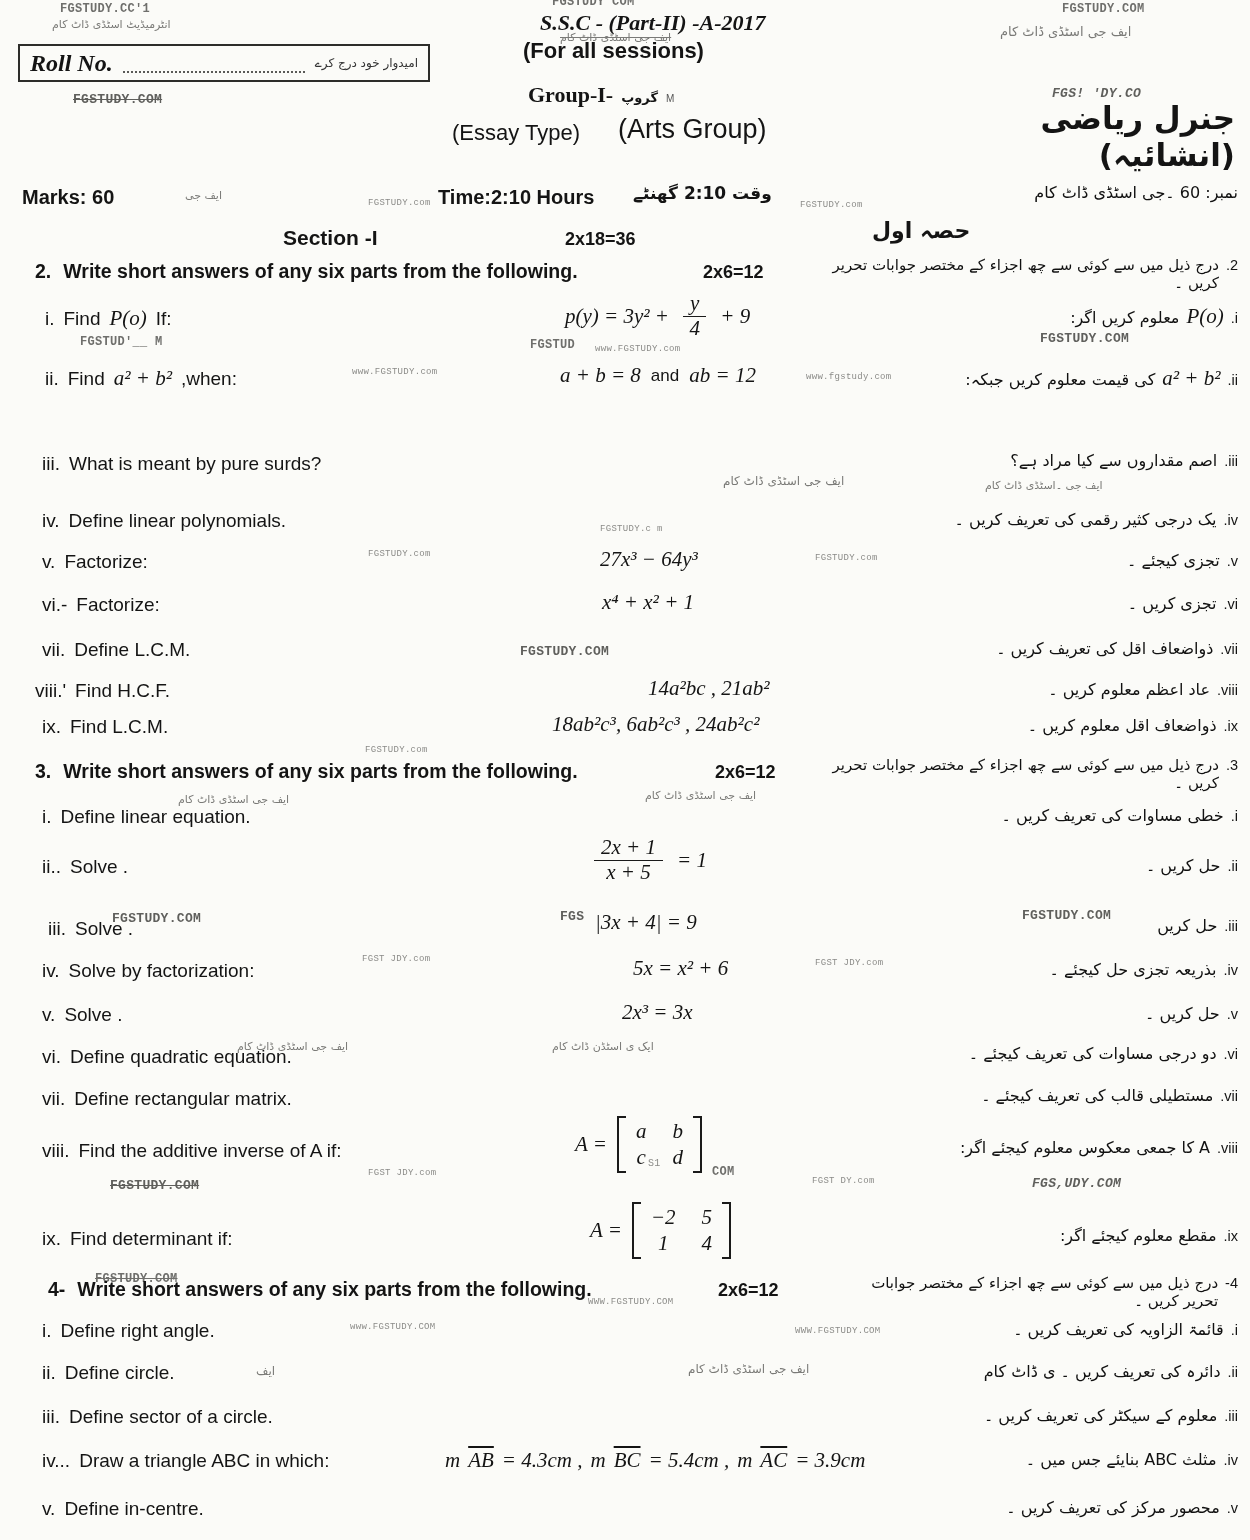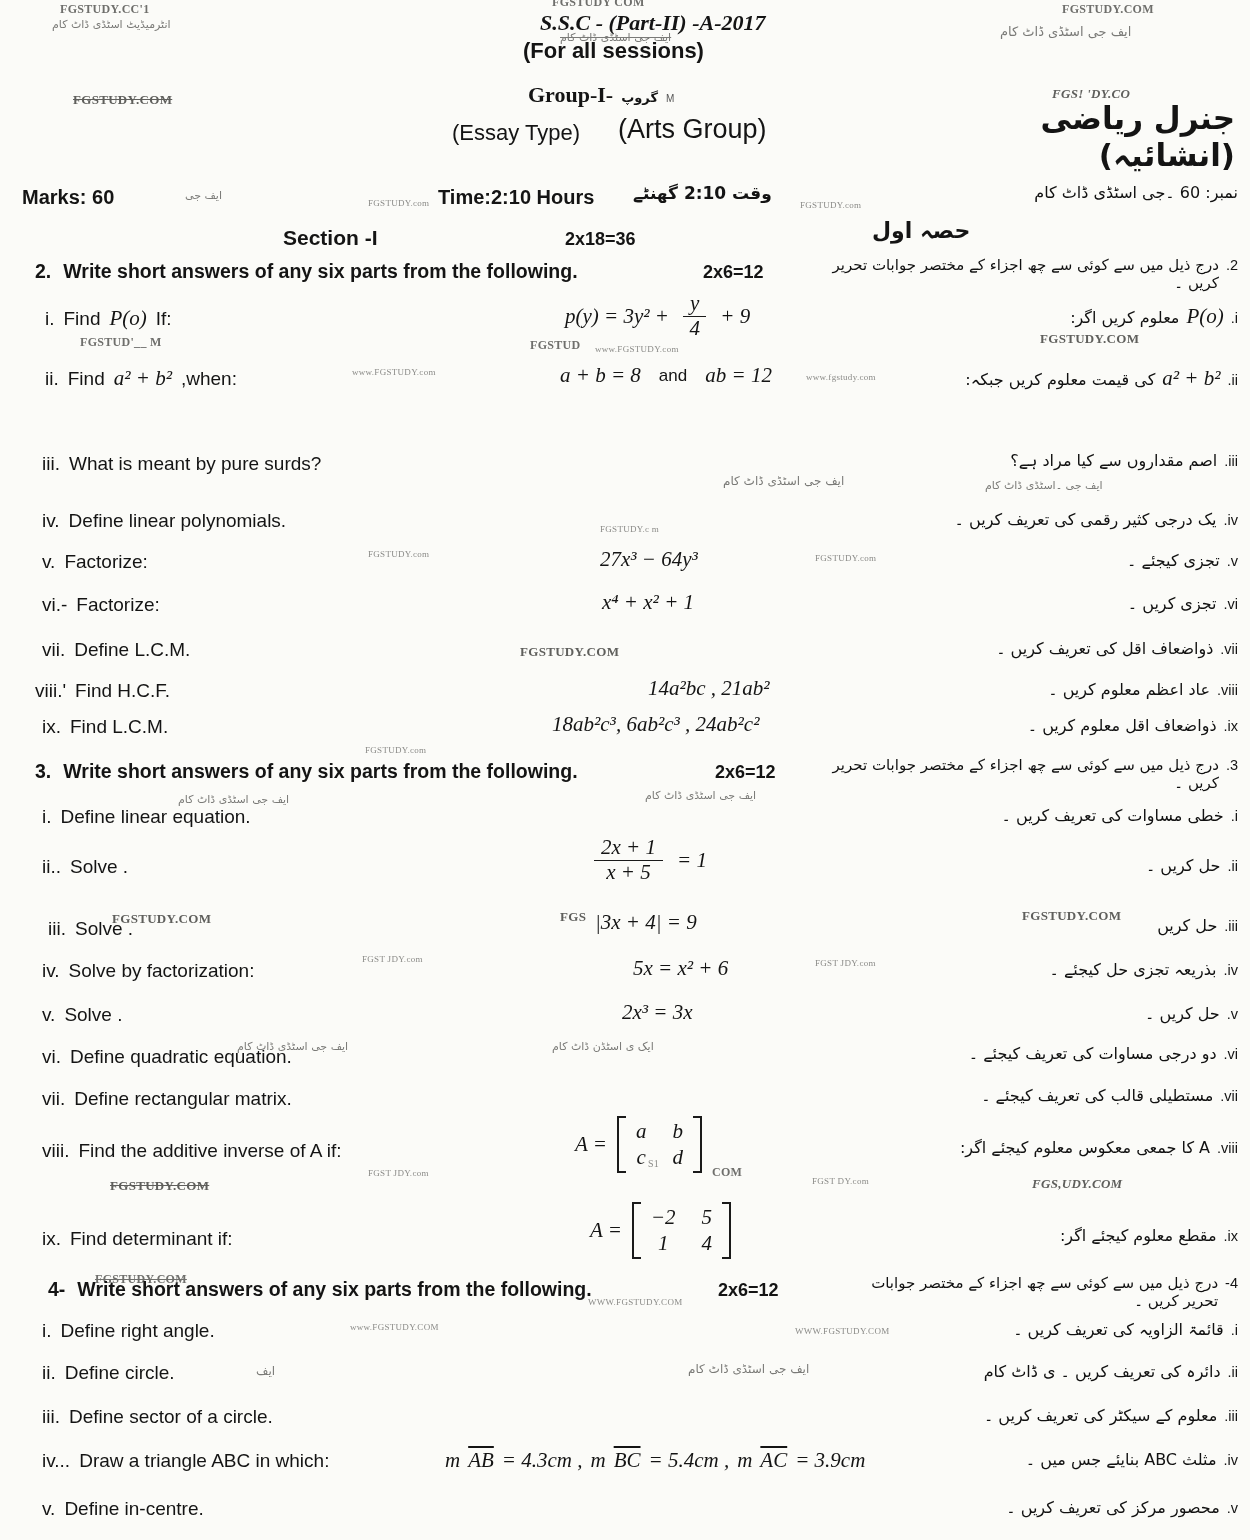--- a/index.html
+++ b/index.html
@@ -2,21 +2,21 @@
 <html><head>
 <meta charset="utf-8">
 <style>
   html,body{margin:0;padding:0;background:#e8e8e6;}
   #page{position:relative;width:1250px;height:1540px;background:#fbfbf8;overflow:hidden;
         font-family:"Liberation Sans",sans-serif;color:#141414;}
   .abs{position:absolute;}
   .b{font-weight:bold;}
   .bi{font-weight:bold;font-style:italic;}
   .strike{text-decoration:line-through;}
-  .wm{position:absolute;color:#8b8b88;font-family:Liberation Serif, serif;font-size:9px;letter-spacing:.3px;}
+  .wm{position:absolute;color:#8b8b88;font-family:Liberation Mono, monospace;font-size:9px;letter-spacing:.3px;}
   .wm12{font-size:12px;color:#6f6f6c;}
   .wm13{font-size:13px;color:#5f5f5c;}
   .wmu{font-family:"DejaVu Sans",sans-serif;font-size:11px;direction:rtl;color:#7a7a77;}
   .u{font-family:"DejaVu Sans",sans-serif;direction:rtl;}
   .examcode{font-family:"Liberation Serif",serif;font-weight:bold;font-style:italic;font-size:22px;}
   .sessions{font-size:22px;font-weight:bold;}
   .rollbox{left:18px;top:44px;width:412px;height:38px;border:2px solid #2d2d2a;display:flex;align-items:center;padding:0 10px;gap:10px;box-sizing:border-box;}
   .rolllabel{font-family:"Liberation Serif",serif;font-weight:bold;font-style:italic;font-size:24px;}
   .rollline{flex:1;border-bottom:2px dotted #5a5a57;height:18px;}
   .rollurdu{font-size:12px;color:#333;}
@@ -31,21 +31,21 @@
   .bold20{font-weight:bold;font-size:20px;}
   .urdub{font-family:"DejaVu Sans",sans-serif;direction:rtl;font-weight:bold;font-size:17px;}
   .secb{font-weight:bold;font-size:21px;}
   .secm{font-weight:bold;font-size:18px;}
   .secu{font-size:22px;font-weight:bold;}
   .qhead{display:flex;gap:12px;font-weight:bold;font-size:19.5px;}
   .qmarks{font-weight:bold;font-size:18px;}
   .plab{display:flex;gap:9px;align-items:baseline;font-size:19px;}
   .m{font-family:"Liberation Serif","DejaVu Serif",serif;font-style:italic;font-size:21px;}
   .mc{display:flex;align-items:center;gap:8px;}
-  .andtxt{font-family:"Liberation Sans",sans-serif;font-style:normal;font-size:17px;margin:0 10px;}
+  .andtxt{font-family:"Liberation Sans",sans-serif;font-style:normal;font-size:17px;margin:0 2px;}
   .frac{display:inline-flex;flex-direction:column;align-items:center;margin:0 6px;line-height:1.12;}
   .frac .fn{border-bottom:1.7px solid #1a1a1a;padding:0 7px;}
   .urow{position:absolute;right:12px;width:432px;display:flex;direction:rtl;gap:7px;align-items:baseline;justify-content:flex-start;
         font-family:"DejaVu Sans",sans-serif;font-size:16px;}
   .unum{direction:ltr;unicode-bidi:isolate;font-family:"Liberation Sans",sans-serif;font-size:14.5px;}
   .utxt{color:#111;}
   .um{direction:ltr;unicode-bidi:isolate;}
   .mrow{display:flex;align-items:center;gap:10px;}
   .mx{display:inline-flex;align-items:stretch;}
   .brl{width:7px;border:2px solid #1a1a1a;border-right:none;}
@@ -61,20 +61,25 @@
   <span class="wm wm12 b" style="left:60px;top:2px">FGSTUDY.CC'1</span>
   <span class="wm wmu" style="left:52px;top:18px">انٹرمیڈیٹ اسٹڈی ڈاٹ کام</span>
   <span class="wm wm12 b" style="left:552px;top:-5px">FGSTUDY COM</span>
   <span class="wm wm12 b" style="left:1062px;top:2px">FGSTUDY.COM</span>
   <span class="wm wmu" style="left:1000px;top:24px;font-size:13px">ایف جی اسٹڈی ڈاٹ کام</span>
 
   <div class="abs examcode" style="left:540px;top:10px">S.S.C - (Part-II) -A-2017</div>
   <span class="wm wmu strike" style="left:560px;top:31px">ایف جی اسٹڈی ڈاٹ کام</span>
   <div class="abs sessions" style="left:523px;top:38px">(For all sessions)</div>
 
+  <div class="abs rollbox">
+    <span class="rolllabel">Roll No.</span>
+    <span class="rollline"></span>
+    <span class="rollurdu u">امیدوار خود درج کرے</span>
+  </div>
   <span class="wm wm13 b strike" style="left:73px;top:92px">FGSTUDY.COM</span>
 
   <div class="abs grprow">
     <span class="grp">Group-I-</span>
     <span class="grpu u">گروپ</span>
     <span class="grpsub">M</span>
   </div>
   <span class="wm wm13 bi" style="left:1052px;top:86px">FGS! 'DY.CO</span>
 
   <span class="abs essay" style="left:452px;top:120px">(Essay Type)</span>

